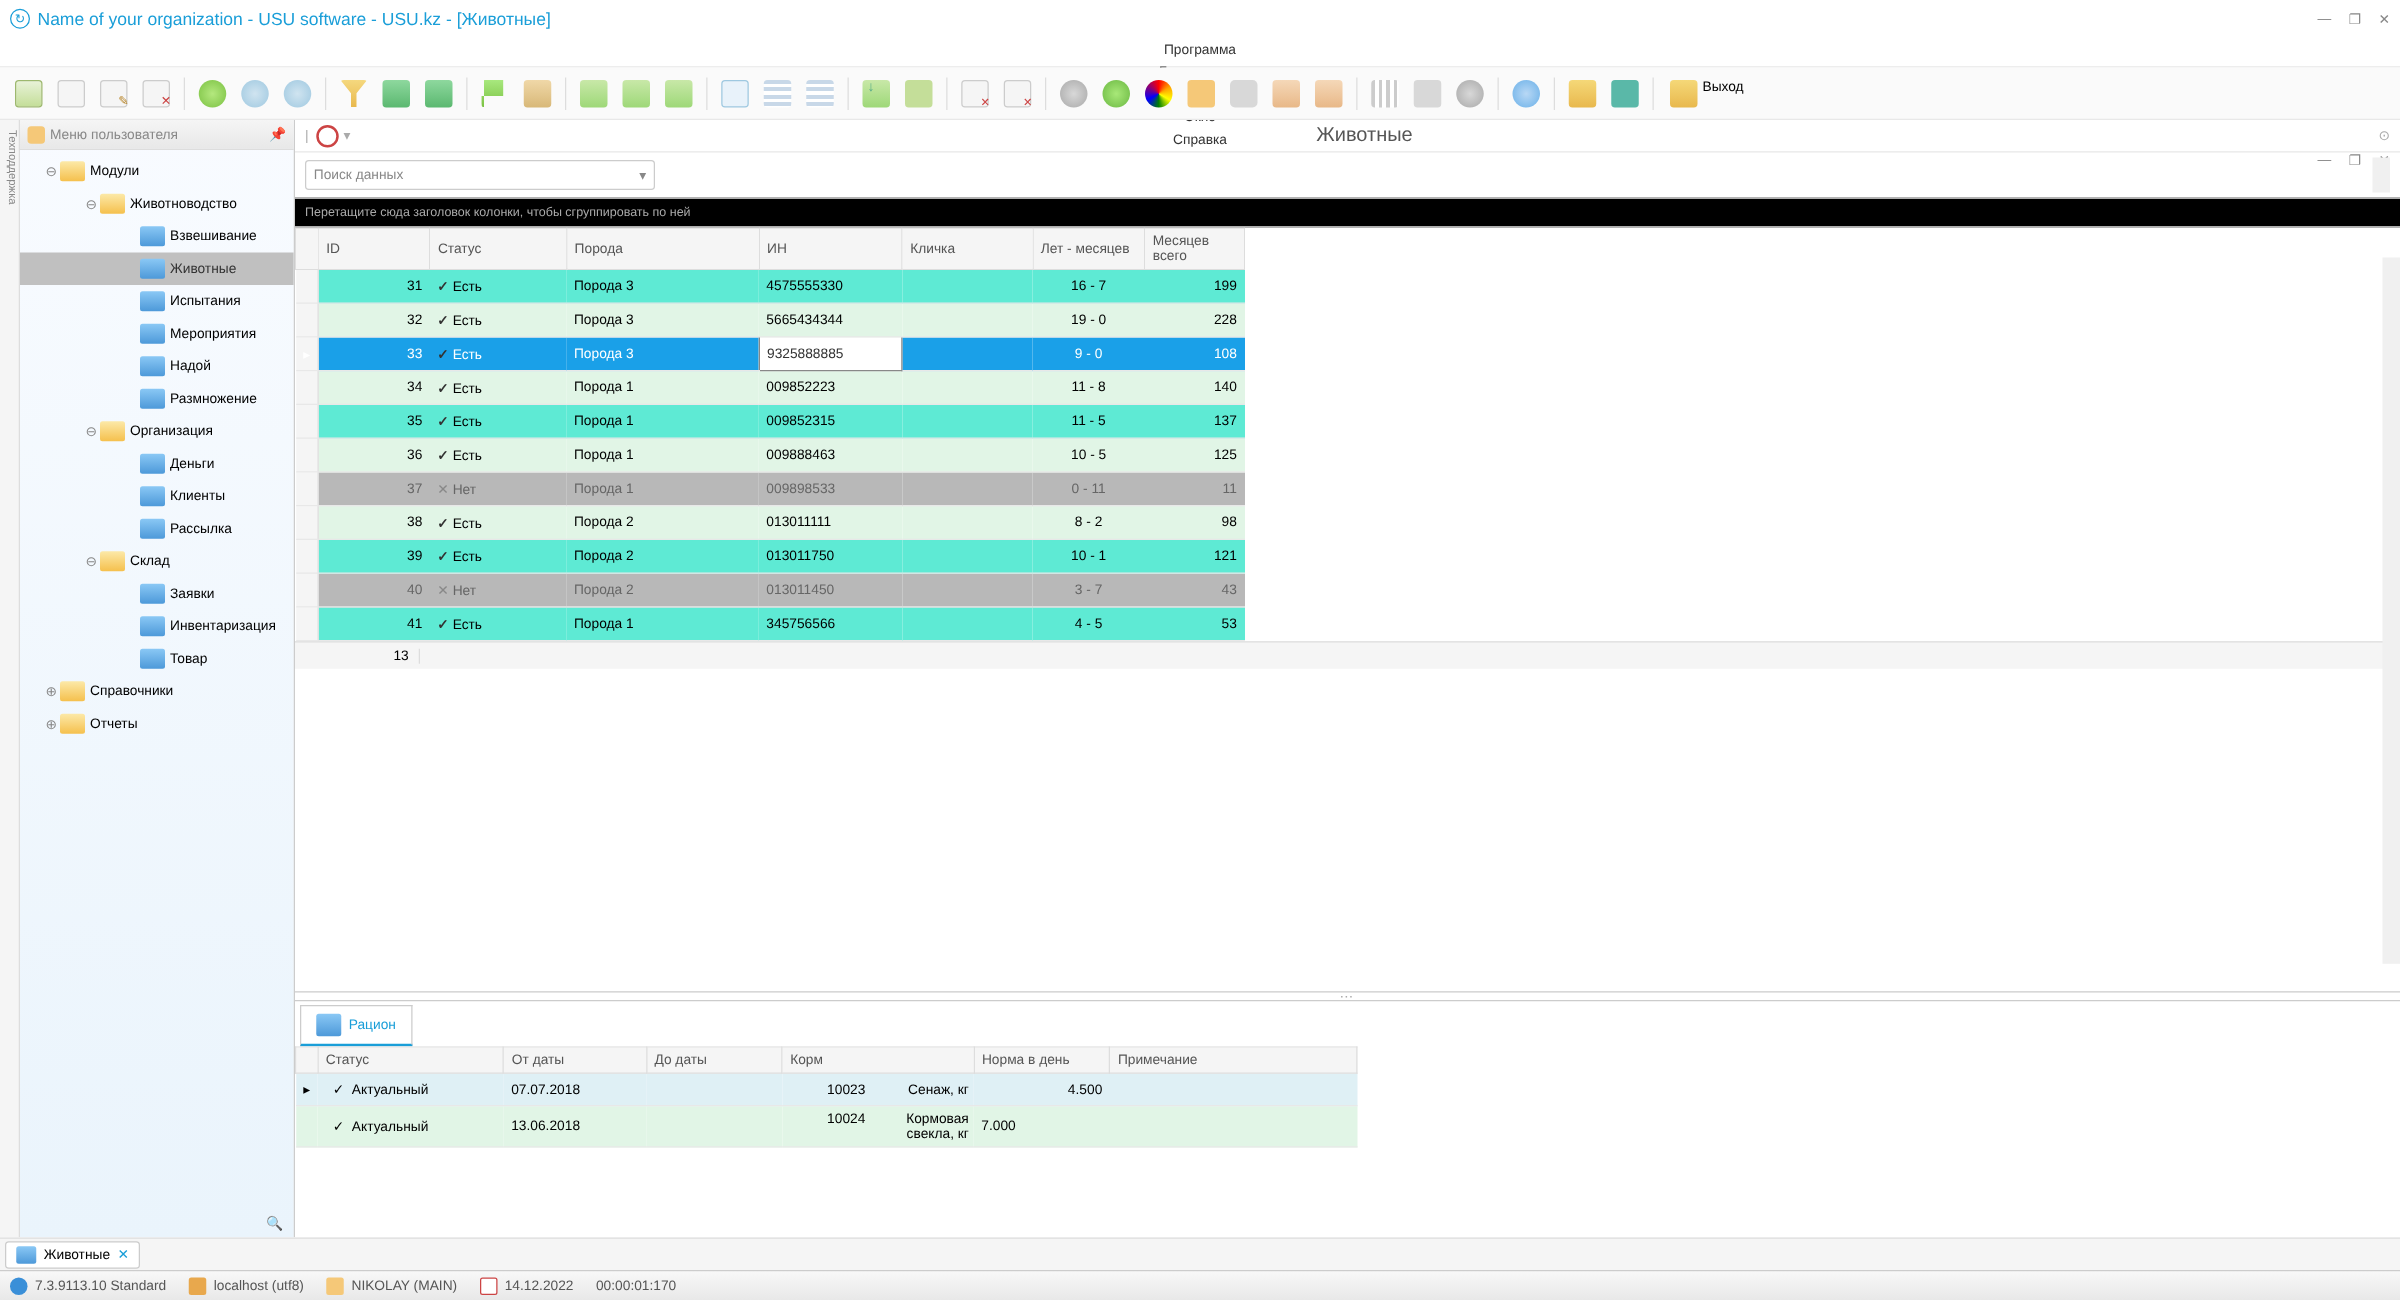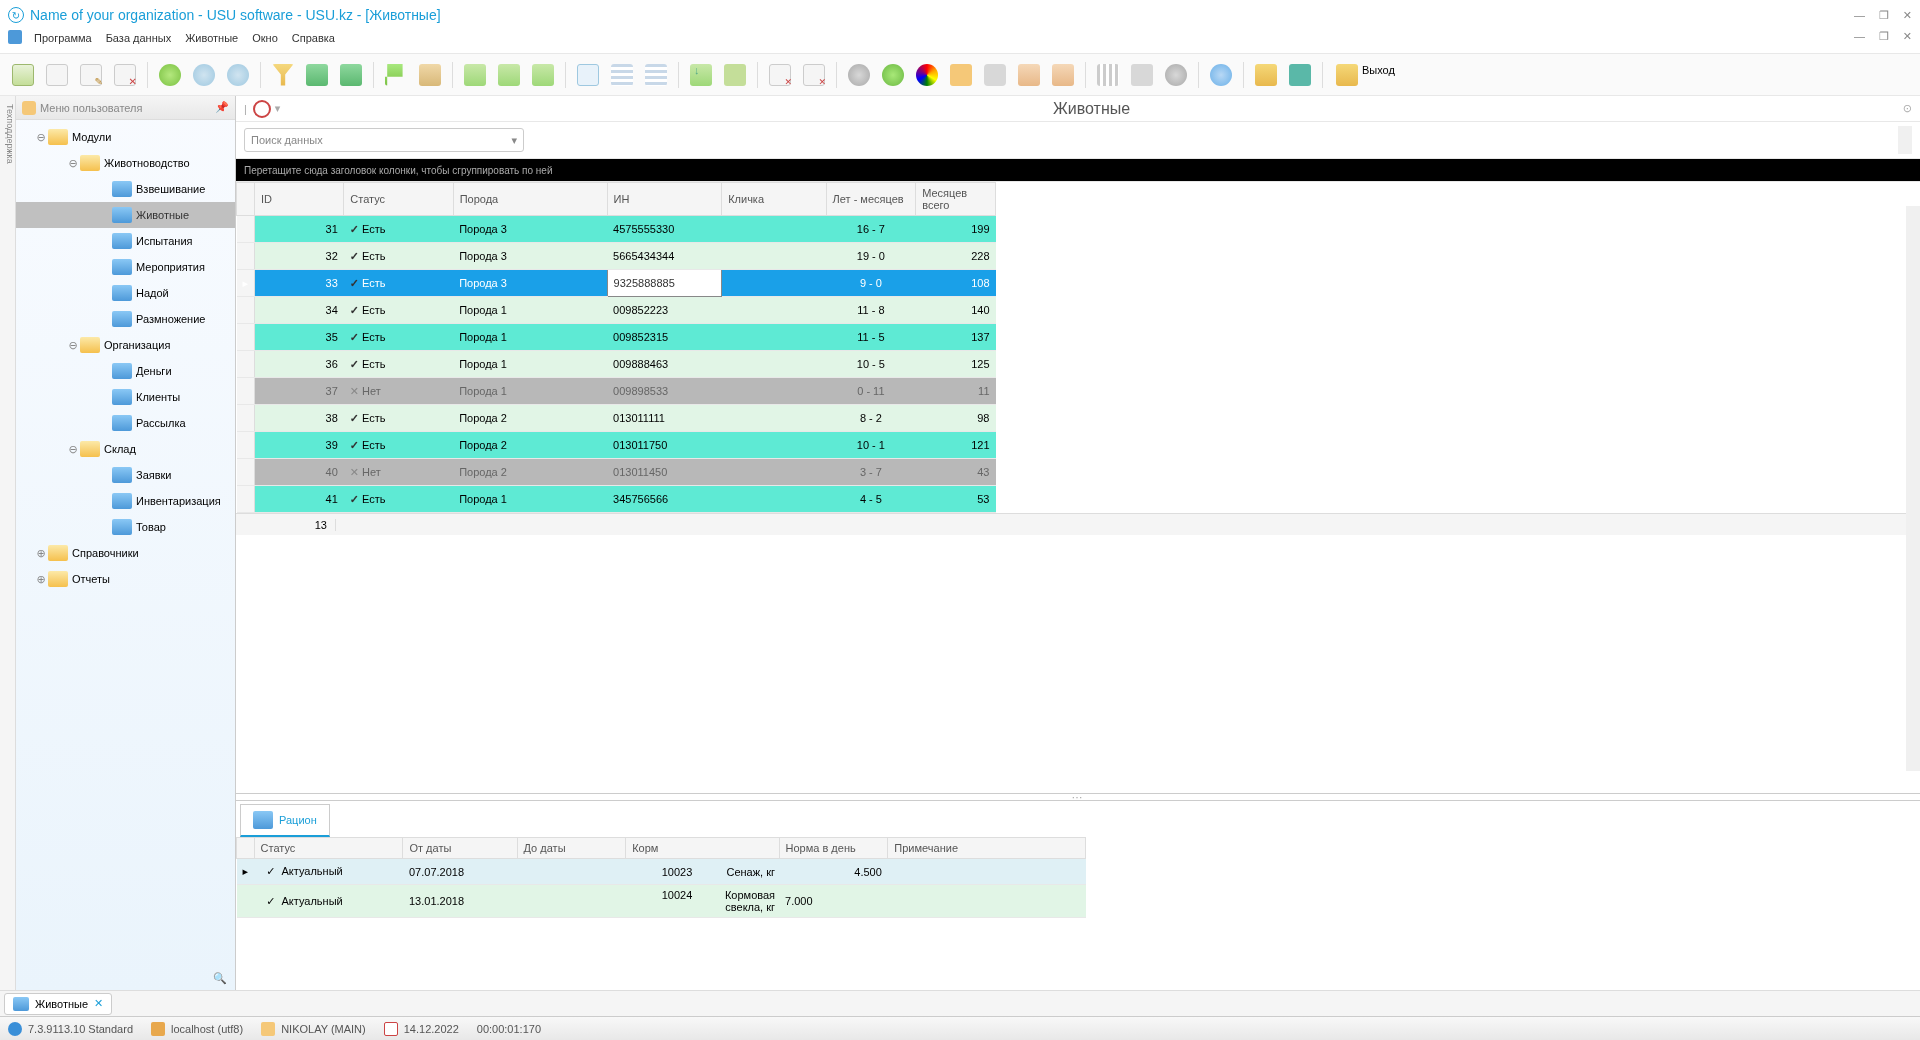--- a/index.html
+++ b/index.html
@@ -2,21 +2,21 @@
 <html><head>
 <meta charset="utf-8">
 <style>
 * { margin:0; padding:0; box-sizing:border-box; font-family:Tahoma,Arial,sans-serif; font-size:11px; }
 body { background:#fff; width:1920px; height:1040px; overflow:hidden; display:flex; flex-direction:column; }
 .titlebar { height:30px; display:flex; align-items:center; padding:0 8px; color:#1a9ed8; }
 .titlebar .logo { width:16px; height:16px; border:1px solid #1a9ed8; border-radius:50%; margin-right:6px; display:flex; align-items:center; justify-content:center; font-size:10px; }
 .titlebar .title { font-size:14px; }
 .titlebar .wbtns { margin-left:auto; display:flex; gap:14px; color:#888; font-size:12px; }
 .titlebar .wbtns span { cursor:pointer; }
-.menubar { height:24px; display:flex; padding:0 8px; gap:2px; border-bottom:1px solid #e8e8e8; }
+.menubar { height:24px; display:flex; align-items:center; padding:0 8px; gap:2px; border-bottom:1px solid #e8e8e8;flex-direction:column; }
 .menubar .doc-icon { width:14px; height:14px; background:#4d99d9; border-radius:2px; margin-right:4px; }
 .menubar .mi { padding:2px 6px; cursor:pointer; color:#333; }
 .menubar .wbtns2 { margin-left:auto; display:flex; gap:14px; color:#888; }
 .toolbar { height:42px; display:flex; align-items:center; padding:0 8px; gap:4px; border-bottom:1px solid #e8e8e8; background:#fafafa; }
 .toolbar .tb { width:30px; height:30px; display:flex; align-items:center; justify-content:center; cursor:pointer; border-radius:3px; }
 .toolbar .sep { width:1px; height:26px; background:#ddd; margin:0 3px; }
 .toolbar .exit { display:flex; align-items:flex-start; gap:4px; padding:0 6px; cursor:pointer; }
 .ico { width:22px; height:22px; display:inline-block; border-radius:3px; }
 .ico-doc-new{background:linear-gradient(#e8f2d8,#c4de99);border:1px solid #9db86e;}
 .ico-doc{background:#f5f5f5;border:1px solid #ccc;}
@@ -559,21 +559,21 @@
                 <td>&nbsp;&nbsp;<span class="chk">✓</span>&nbsp;&nbsp;Актуальный</td>
                 <td>07.07.2018</td>
                 <td></td>
                 <td style="text-align:right;padding-right:4px"><span style="float:left;margin-left:30px">10023</span> Сенаж, кг</td>
                 <td style="text-align:right">4.500</td>
                 <td></td>
               </tr>
               <tr class="r-green">
                 <td class="row-ind"></td>
                 <td>&nbsp;&nbsp;<span class="chk">✓</span>&nbsp;&nbsp;Актуальный</td>
-                <td>13.01.2018</td>
+                <td>13.06.2018</td>
                 <td></td>
                 <td style="text-align:right;padding-right:4px"><span style="float:left;margin-left:30px">10024</span> Кормовая свекла, кг</td>
                 <td style="text-align:left">7.000</td>
                 <td></td>
               </tr>
             </tbody>
         </table>
       </div>
     </div>
   </div>

